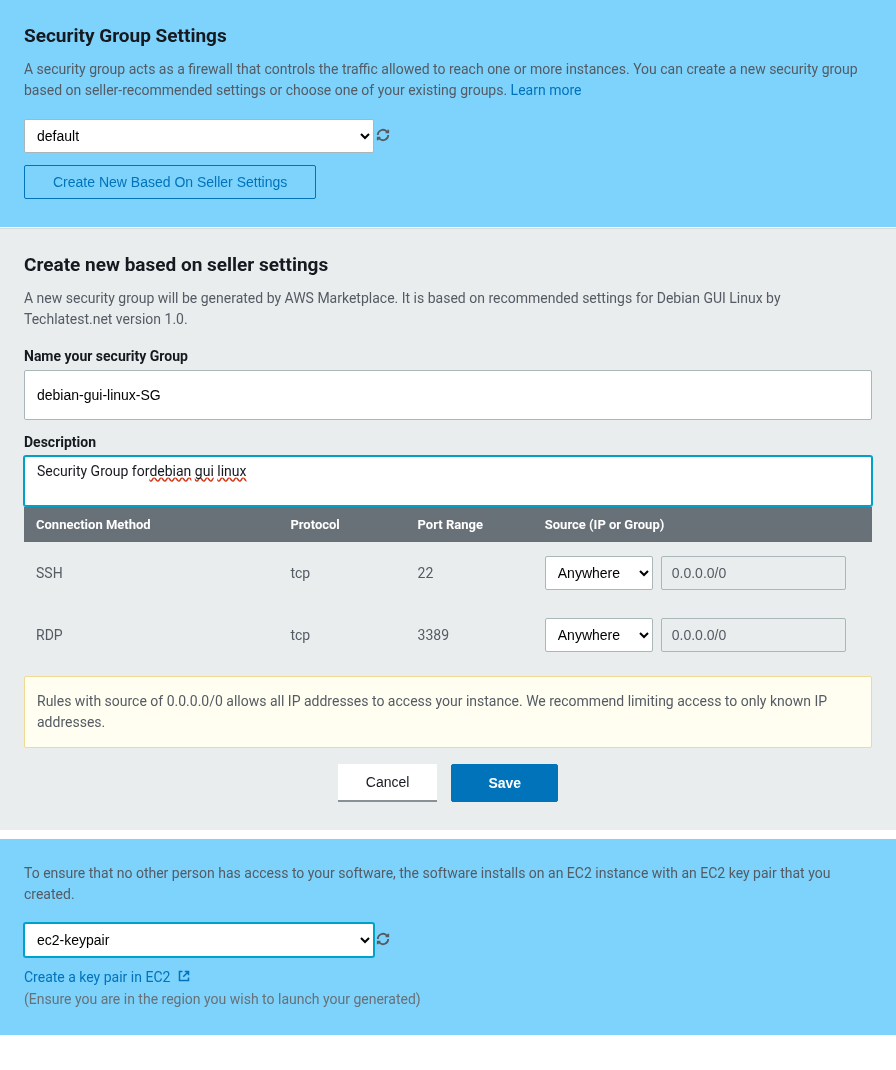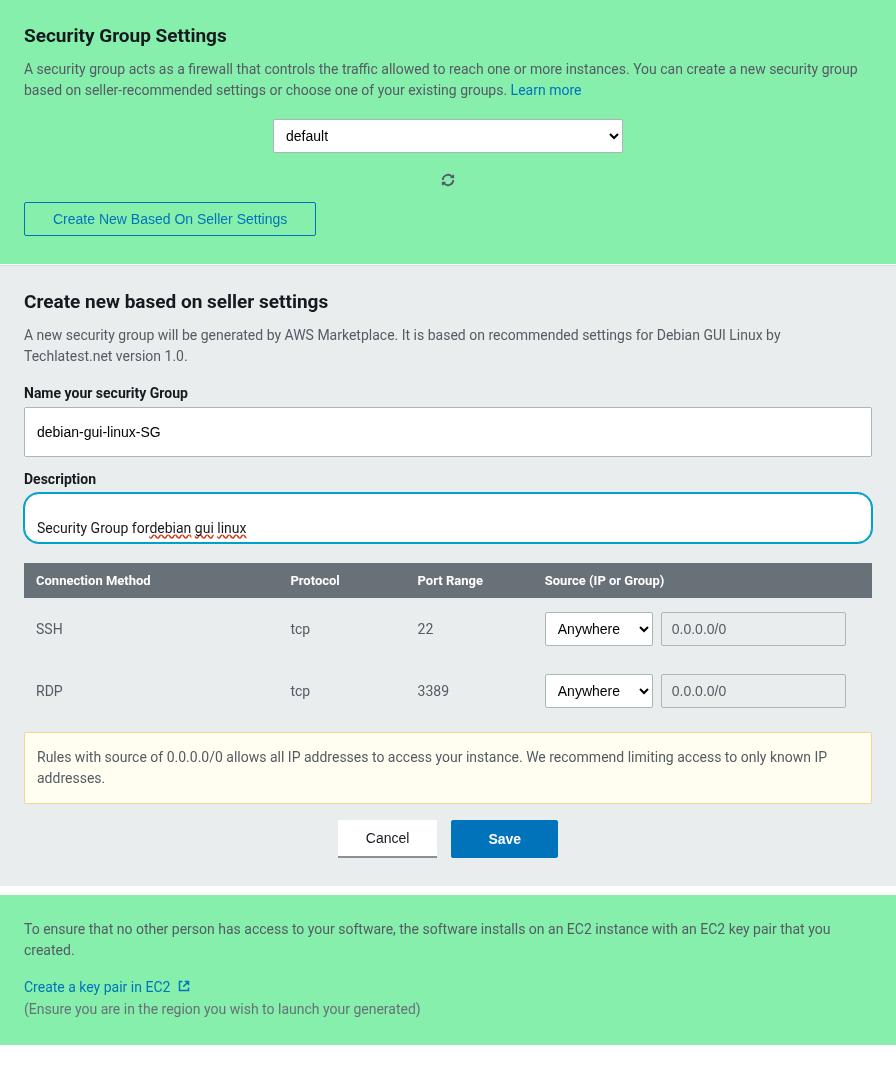--- a/index.html
+++ b/index.html
@@ -4,39 +4,39 @@
   <style>
     * { box-sizing: border-box; margin: 0; padding: 0; }
     body {
       font-family: "Amazon Ember", -apple-system, BlinkMacSystemFont, "Segoe UI", Roboto, Helvetica, Arial, sans-serif;
       font-size: 14px;
       color: #16191f;
       background: #fff;
       width: 896px;
     }
     .panel {
-      background: #86efac;
+      background: #7dd3fc;
       padding: 24px 24px 28px 24px;
       border-bottom: 1px solid #fff;
     }
     .panel.create-sg { background: #eaeded; border-top: 1px solid #d5dbdb; }
     .panel.keypair { margin-top: 8px; }
     h2 {
       font-size: 19px;
       font-weight: 700;
       color: #16191f;
       margin-bottom: 12px;
     }
     .desc {
       color: #545b64;
       line-height: 1.5;
       margin-bottom: 18px;
     }
     a { color: #0073bb; text-decoration: none; cursor: pointer; }
-    .row-inline { display: flex; align-items: center; gap: 20px; flex-direction: column; }
+    .row-inline { display: flex; gap: 2px; }
     select.aws-select {
       height: 34px;
       padding: 4px 8px;
       font-size: 14px;
       border: 1px solid #aab7b8;
       border-radius: 2px;
       background: #fff;
       min-width: 350px;
     }
     select.aws-select.focused {
@@ -79,21 +79,21 @@
       font-size: 14px;
       border: 1px solid #aab7b8;
       border-radius: 2px;
       background: #fff;
     }
     .text-input.focused {
       border: 1px solid #00a1c9;
       box-shadow: 0 0 0 1px #00a1c9;
     }
     
-    .sg-table { width: 100%; border-collapse: collapse; margin-top: 20px; }
+    .sg-table { width: 100%; border-collapse: collapse; margin-top: 1px; }
     .sg-table thead th {
       background: #687078;
       color: #fff;
       font-weight: 700;
       font-size: 13px;
       text-align: left;
       padding: 10px 12px;
     }
     .sg-table tbody td {
       padding: 14px 12px;
@@ -195,21 +195,21 @@
 </div>
 
 <div class="panel create-sg">
   <h2>Create new based on seller settings</h2>
   <p class="desc">A new security group will be generated by AWS Marketplace. It is based on recommended settings for Debian GUI Linux by Techlatest.net version 1.0.</p>
 
   <label class="form-label">Name your security Group</label>
   <input type="text" class="text-input" value="debian-gui-linux-SG" style="">
 
   <label class="form-label">Description</label>
-  <div class="text-input focused" style="display:flex;align-items:flex-end;border-radius:15px;">
+  <div class="text-input focused" style="display:flex;align-items:flex-start;">
     <span>Security Group for </span><span class="spellerr">debian</span>&nbsp;<span class="spellerr">gui</span>&nbsp;<span class="spellerr">linux</span>
   </div>
 
   <table class="sg-table">
     <thead>
       <tr>
         <th style="width:30%">Connection Method</th>
         <th style="width:15%">Protocol</th>
         <th style="width:15%">Port Range</th>
         <th style="width:40%">Source (IP or Group)</th>
@@ -249,20 +249,33 @@
 
   <div class="action-row">
     <button class="btn-cancel">Cancel</button>
     <button class="btn-save">Save</button>
   </div>
 </div>
 
 <div class="panel keypair">
   <p class="desc">To ensure that no other person has access to your software, the software installs on an EC2 instance with an EC2 key pair that you created.</p>
 
+  <div class="row-inline">
+    <select class="aws-select focused">
+      <option>ec2-keypair</option>
+    </select>
+    <button class="refresh-btn" aria-label="refresh">
+      <span>
+        <svg class="refresh" viewBox="0 0 16 16" fill="none" stroke="#545b64" stroke-width="2">
+          <path d="M2 8a6 6 0 0 1 10.2-4.2L14 5M14 8a6 6 0 0 1-10.2 4.2L2 11"></path>
+          <path d="M14 2v3h-3M2 14v-3h3"></path>
+        </svg>
+      </span>
+    </button>
+  </div>
 
   <div style="margin-top:12px;">
     <a>
       <span>Create a key pair in EC2 </span><span class="ext-icon">
         <svg width="12" height="12" viewBox="0 0 16 16" fill="none" stroke="#0073bb" stroke-width="2">
           <path d="M6 2H2v12h12v-4M9 2h5v5M14 2L7 9"></path>
         </svg>
       </span>
     </a>
   </div>

